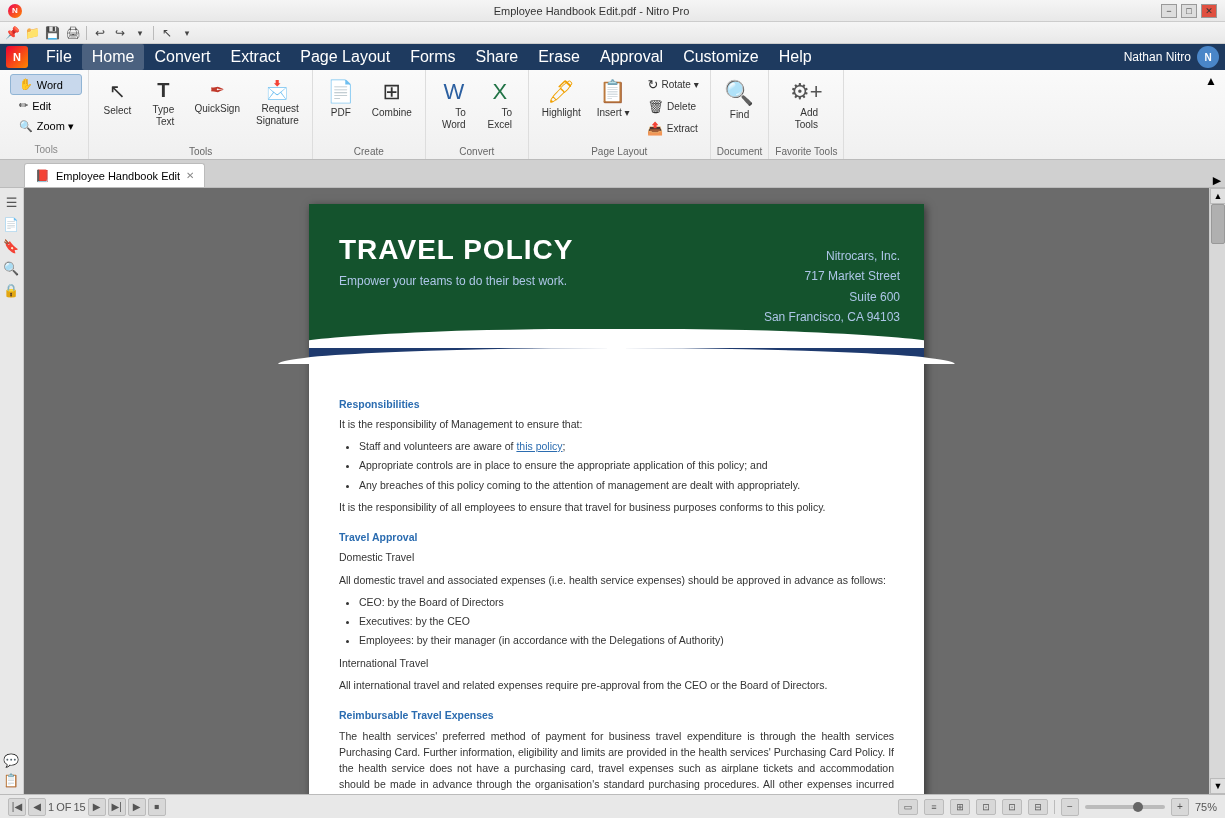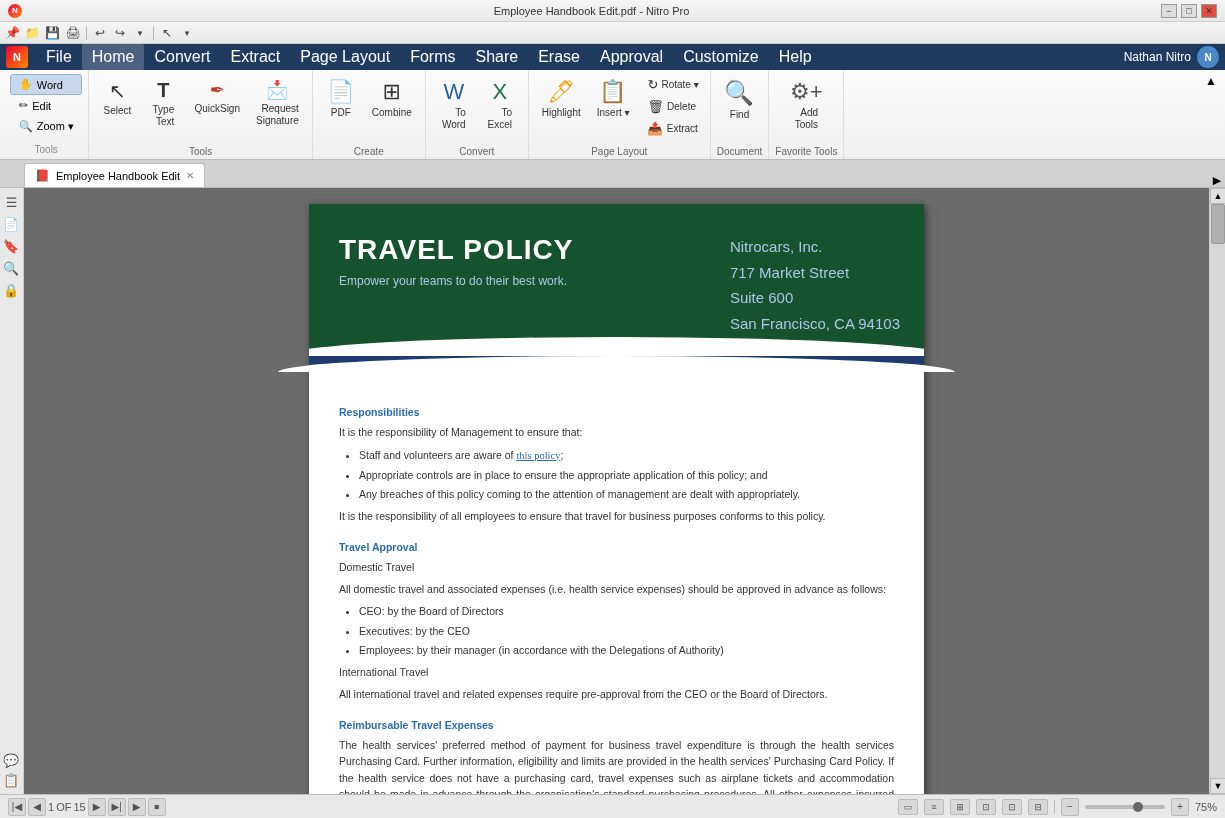--- a/index.html
+++ b/index.html
@@ -210,30 +210,30 @@
       bottom: -1px;
       left: 0;
       right: 0;
       height: 20px;
       background: #fff;
       clip-path: ellipse(55% 100% at 50% 100%);
     }
     .pdf-title-block { color: #fff; }
     .pdf-title { font-size: 28px; font-weight: bold; letter-spacing: 1px; }
     .pdf-subtitle { font-size: 12px; color: #aec6e8; margin-top: 8px; }
-    .pdf-address { color: #aec6e8; font-size: 15px; text-align: left; line-height: 1.7; }
+    .pdf-address { color: #aec6e8; font-size: 12px; text-align: right; line-height: 1.7; margin-top: 12px; }
 
     
     .pdf-content { padding: 12px 30px 0 30px; font-size: 10.5px; color: #333; line-height: 1.55; }
     .pdf-section-title { color: #2b6cb0; font-weight: bold; margin-top: 14px; margin-bottom: 4px; }
     .pdf-bold { font-weight: normal; }
     .pdf-para { margin-bottom: 6px; text-align: justify; }
     .pdf-list { margin-left: 20px; margin-bottom: 6px; }
     .pdf-list li { margin-bottom: 3px; }
-    .pdf-link { color: #2b6cb0; text-decoration: underline; font-family: Liberation Serif, serif; }
+    .pdf-link { color: #2b6cb0; text-decoration: underline; }
 
     
     #status-bar {
       height: 24px;
       background: #e8e8e8;
       border-top: 1px solid #bbb;
       display: flex;
       align-items: center;
       padding: 0 8px;
       font-size: 11px;

